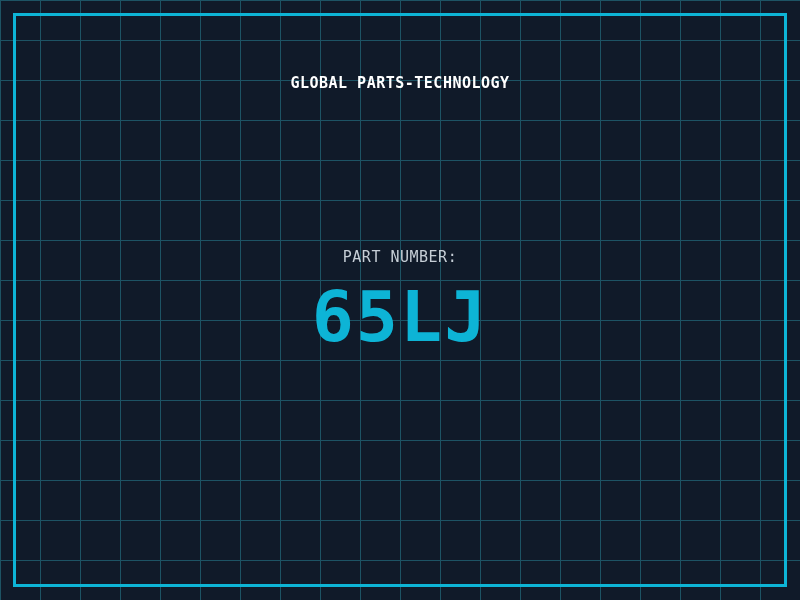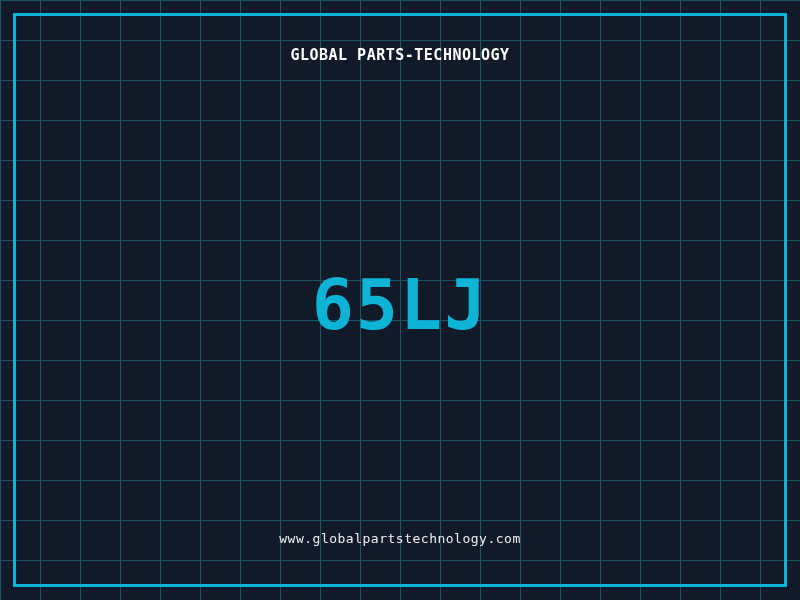--- a/index.html
+++ b/index.html
@@ -38,41 +38,42 @@
     position: absolute;
     inset: 13px;
     border: 3px solid var(--frame-border);
   }
   .text-line {
     position: absolute;
     left: 0;
     width: 100%;
     text-align: center;
     white-space: pre;
+    margin-top: 28px;
   }
   .title {
     top: 46px;
     font-size: 15px;
     font-weight: bold;
     letter-spacing: 0.5px;
     color: var(--title-color);
   }
   .subtitle {
     top: 80px;
     font-size: 14px;
     color: var(--subtitle-color);
   }
   .part-label {
     top: 220px;
     font-size: 15px;
     letter-spacing: 0.5px;
     color: var(--label-color);
   }
   .part-number {
-    top: 264px;
+    top: 248px;
     font-size: 70px;
     font-weight: bold;
     letter-spacing: 2px;
     color: var(--accent-cyan);
   }
   .footer-url {
     top: 531px;
     font-size: 13px;
     letter-spacing: 0.5px;
     color: var(--url-color);
@@ -81,17 +82,17 @@
 </head>
 <body>
 
 <div class="canvas">
   <div class="grid-overlay"></div>
   <div class="frame"></div>
 
   <div class="text-line title">GLOBAL PARTS-TECHNOLOGY</div>
 
 
+  <div class="text-line part-label">PART NUMBER:</div>
 
   <div class="text-line part-number">65LJ</div>
 
-  <div class="text-line footer-url">www.globalpartstechnology.com</div>
 </div>
 
 </body></html>

